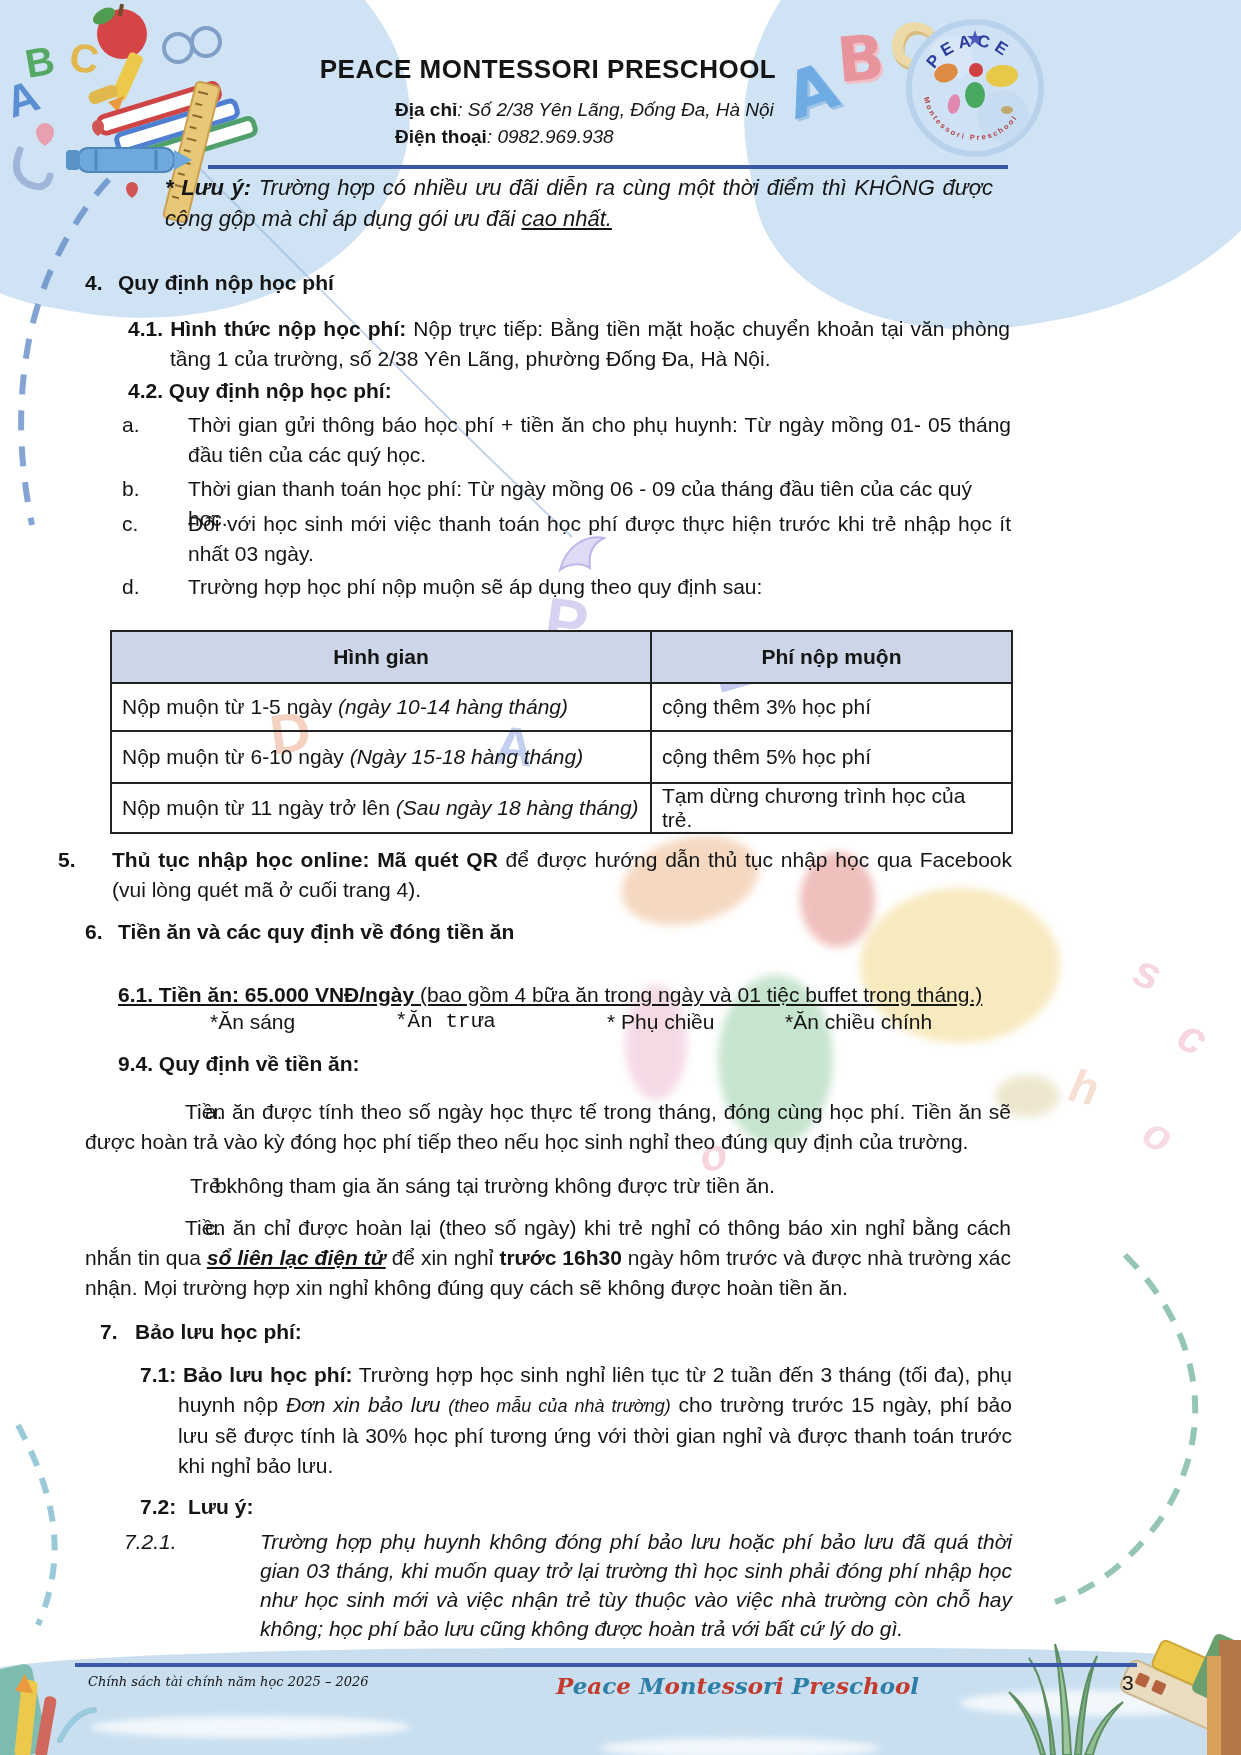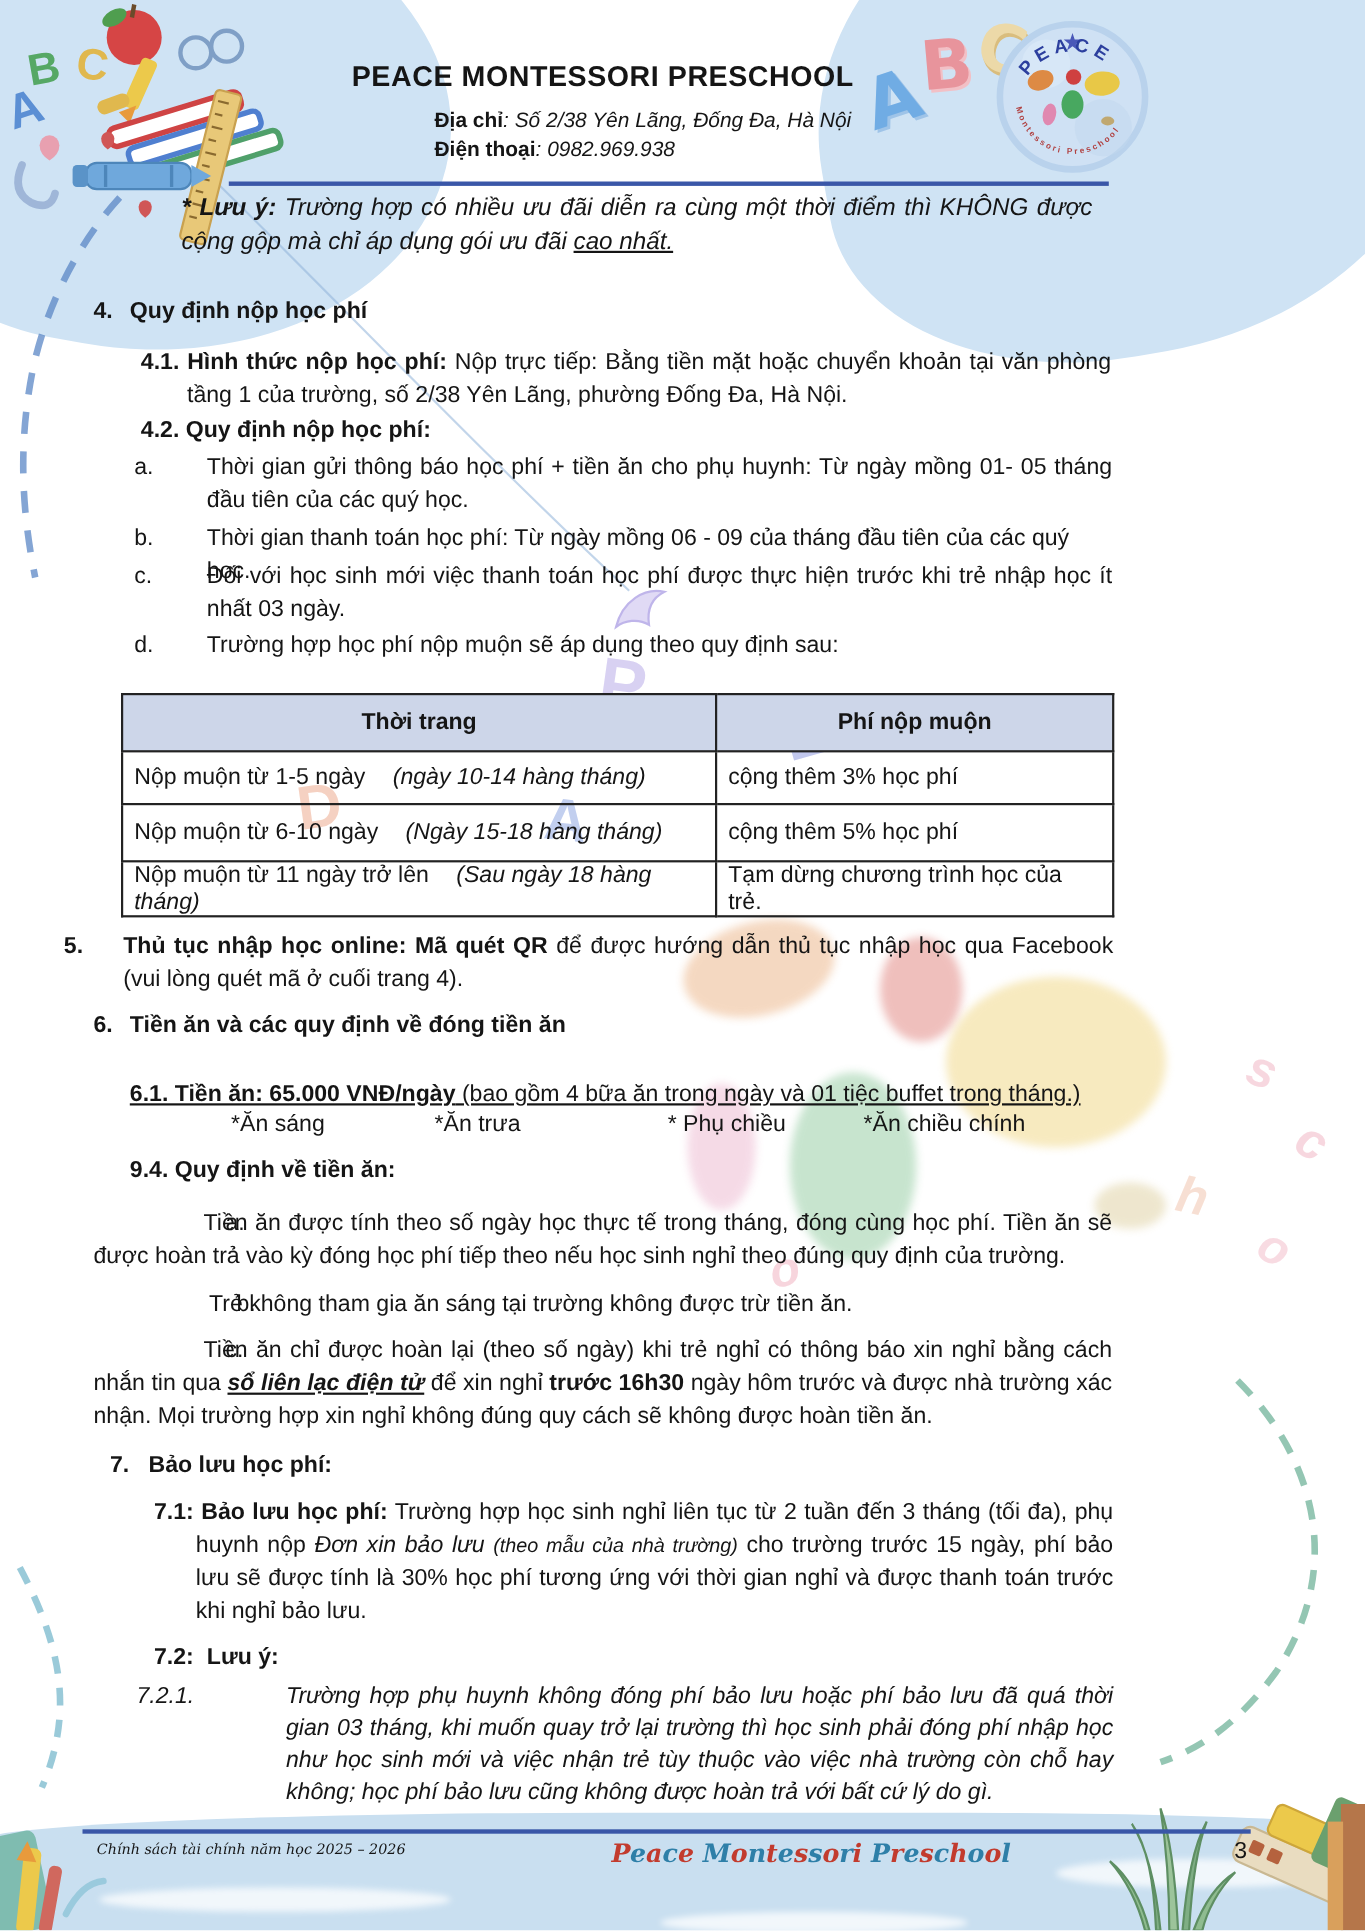--- a/index.html
+++ b/index.html
@@ -28,21 +28,21 @@
   .i { font-style:italic; }
   .u { text-decoration:underline; }
   .marker { display:inline-block; }
 
   .doc-title { font-size:26px; font-weight:bold; letter-spacing:.5px; text-align:center; }
   .addr { font-size:19px; line-height:27px; }
 
   table.fee { border-collapse:collapse; table-layout:fixed; width:901px; }
   table.fee th, table.fee td { border:2px solid #222; font-size:21px; padding:0 10px; vertical-align:middle; }
   table.fee th { font-weight:bold; text-align:center; }
-  table.fee td .i { font-style:italic;margin-left:19px; }
+  table.fee td .i { font-style:italic; }
 
   .wm-letter { position:absolute; font-weight:bold; pointer-events:none; }
   .blobmark { position:absolute; border-radius:50%; pointer-events:none; filter:blur(4px); }
 
   .abc-letter { position:absolute; font-family:"DejaVu Sans",sans-serif; font-weight:bold; }
 
   .footer-left { font-family:"DejaVu Serif","Liberation Serif",serif; font-style:italic; font-size:13px; }
   .footer-center { font-family:"DejaVu Serif","Liberation Serif",serif; font-style:italic; font-size:23px; font-weight:bold; }
   .footer-page { font-size:21px; }
 </style>
@@ -217,21 +217,21 @@
     <span class="marker" style="width:33px;">d.</span><span>Trường hợp học phí nộp muộn sẽ áp dụng theo quy định sau:</span>
   </div>
 
   <table class="fee abs layer2" style="left:110px;top:630px;">
     <colgroup>
         <col style="width:540px;">
         <col style="width:361px;">
       </colgroup>
     <tbody>
         <tr style="height:52px;background:#cdd6e9;">
-      <th>Thời trang</th>
+      <th>Hình gian</th>
       <th>Phí nộp muộn</th>
     </tr>
     <tr style="height:48px;">
       <td><span>Nộp muộn từ 1-5 ngày </span><span class="i">(ngày 10-14 hàng tháng)</span></td>
       <td>cộng thêm 3% học phí</td>
     </tr>
     <tr style="height:52px;">
       <td><span>Nộp muộn từ 6-10 ngày </span><span class="i">(Ngày 15-18 hàng tháng)</span></td>
       <td>cộng thêm 5% học phí</td>
     </tr>
@@ -249,21 +249,21 @@
   <div class="abs layer2 t b" style="left:85px;top:917px;">
     <span class="marker" style="width:33px;">6.</span><span>Tiền ăn và các quy định về đóng tiền ăn</span>
   </div>
 
   <div class="abs layer2 t" style="left:118px;top:980px;width:900px;text-decoration:underline;">
     <span class="b">6.1. Tiền ăn: 65.000 VNĐ/ngày</span><span> (bao gồm 4 bữa ăn trong ngày và 01 tiệc buffet trong tháng.)</span>
   </div>
 
   <div class="abs layer2" style="left:0;top:1007px;width:1003px;height:32px;">
     <span class="abs t" style="left:210px;">*Ăn sáng</span>
-    <span class="abs t" style="left:395px;">*Ăn trưa</span>
+    <span class="abs t" style="left:395px;font-family:Liberation Mono, monospace;">*Ăn trưa</span>
     <span class="abs t" style="left:575px;margin-left:32px;">* Phụ chiều</span>
     <span class="abs t" style="left:785px;">*Ăn chiều chính</span>
   </div>
 
   <div class="abs layer2 t b" style="left:118px;top:1049px;">9.4. Quy định về tiền ăn:</div>
 
   <div class="abs layer2 t" style="left:85px;top:1171px;width:926px;text-indent:65px;">
     <span class="marker" style="width:40px;">b.</span><span>Trẻ không tham gia ăn sáng tại trường không được trừ tiền ăn.</span>
   </div>
   <div class="abs layer2 t just" style="left:85px;top:1097px;width:926px;text-indent:60px;">

